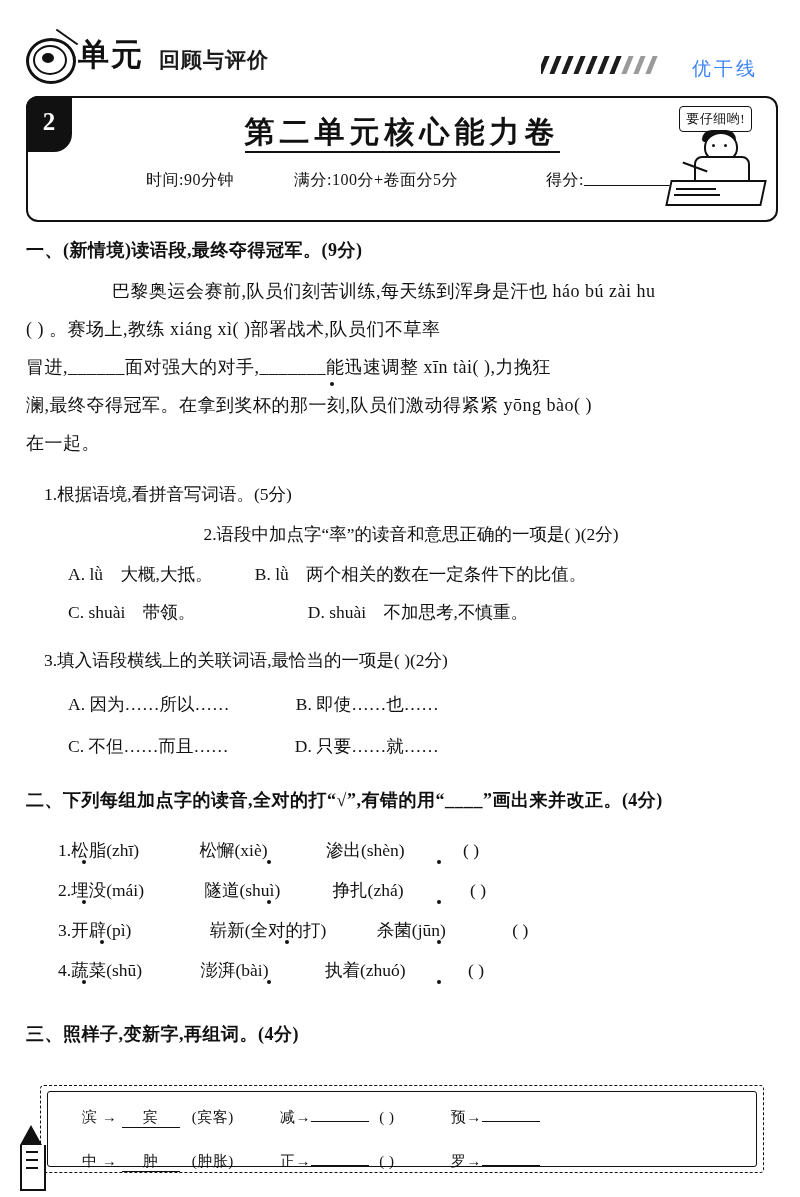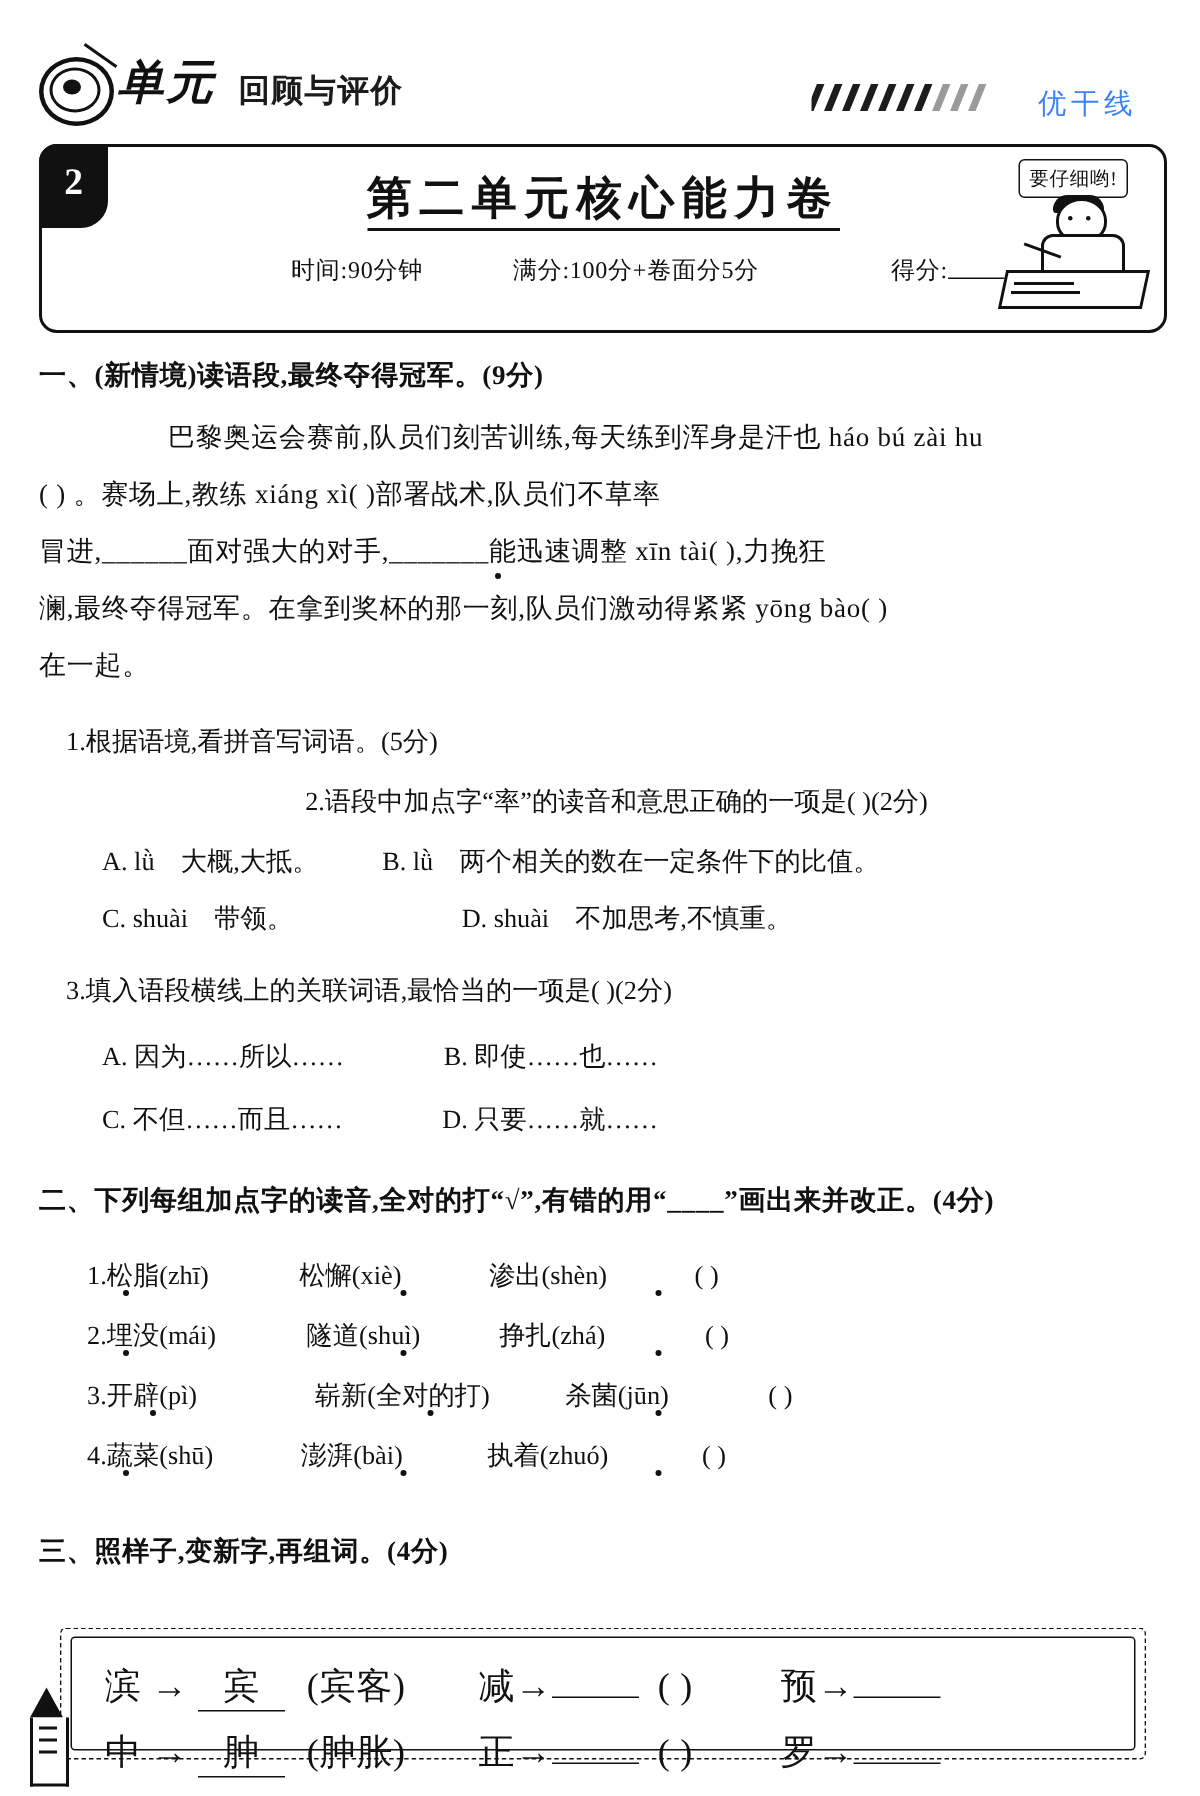--- a/index.html
+++ b/index.html
@@ -35,21 +35,20 @@
     background:#111;border-radius:50%;
   }
   .unit-badge .arrow{
     position:absolute;left:28px;top:-2px;width:26px;height:2px;
     background:#111;transform:rotate(35deg);
   }
   .unit-word{
     position:absolute;left:52px;top:0px;
     font-size:31px;font-weight:bold;letter-spacing:2px;
     font-family:"Liberation Serif","DejaVu Serif",serif;
-    font-style:italic;
   }
   .unit-sub{
     position:absolute;left:133px;top:12px;
     font-size:21px;font-weight:bold;letter-spacing:1px;
     color:#1b1b1b;
   }
   .hatch{
     position:absolute;left:515px;top:22px;width:118px;height:18px;
     overflow:hidden;
   }
@@ -76,21 +75,21 @@
   }
   .paper-title{
     position:absolute;left:0;right:0;top:14px;text-align:center;
     font-size:30px;font-weight:bold;letter-spacing:5px;
   }
   .paper-title .u{
     border-bottom:2.5px solid #111;padding-bottom:3px;
   }
   .meta{
     position:absolute;left:0;right:0;top:72px;
-    display:flex;font-size:16px;letter-spacing:.5px;padding-left:48px;
+    display:flex;font-size:16px;letter-spacing:.5px;
   }
   .meta .m1{margin-left:118px;}
   .meta .m2{margin-left:60px;}
   .meta .m3{margin-left:88px;}
   .meta .blank{display:inline-block;width:100px;border-bottom:1.4px solid #111;height:15px;}
   
   .bubble{
     position:absolute;right:24px;top:8px;
     border:1.6px solid #111;border-radius:4px;
     padding:3px 6px;font-size:13px;letter-spacing:.5px;background:#fff;
@@ -119,21 +118,21 @@
   .dashbox .inner{
     position:absolute;left:6px;top:5px;right:6px;bottom:5px;
     border:1.4px solid #111;border-radius:3px;
   }
   .pencil{
     position:absolute;left:18px;top:1125px;width:26px;height:64px;
   }
   .pencil .tip{position:absolute;left:2px;top:0;width:0;height:0;border-left:11px solid transparent;border-right:11px solid transparent;border-bottom:20px solid #111;}
   .pencil .bod{position:absolute;left:2px;top:20px;width:22px;height:44px;border:2px solid #111;border-top:none;background:#fff;}
   .pencil .bod:after{content:"";position:absolute;left:4px;top:6px;width:12px;height:2px;background:#111;box-shadow:0 8px 0 #111,0 16px 0 #111;}
-  .row3{position:absolute;font-size:24px;letter-spacing:.5px;}
+  .row3{position:absolute;font-size:15px;letter-spacing:.5px;margin-left:12px;}
 </style>
 </head>
 <body>
 
 <div class="page">
 
   <div class="header">
     <div class="unit-badge">
       <div class="ring"></div>
         <div class="ring2"></div>

